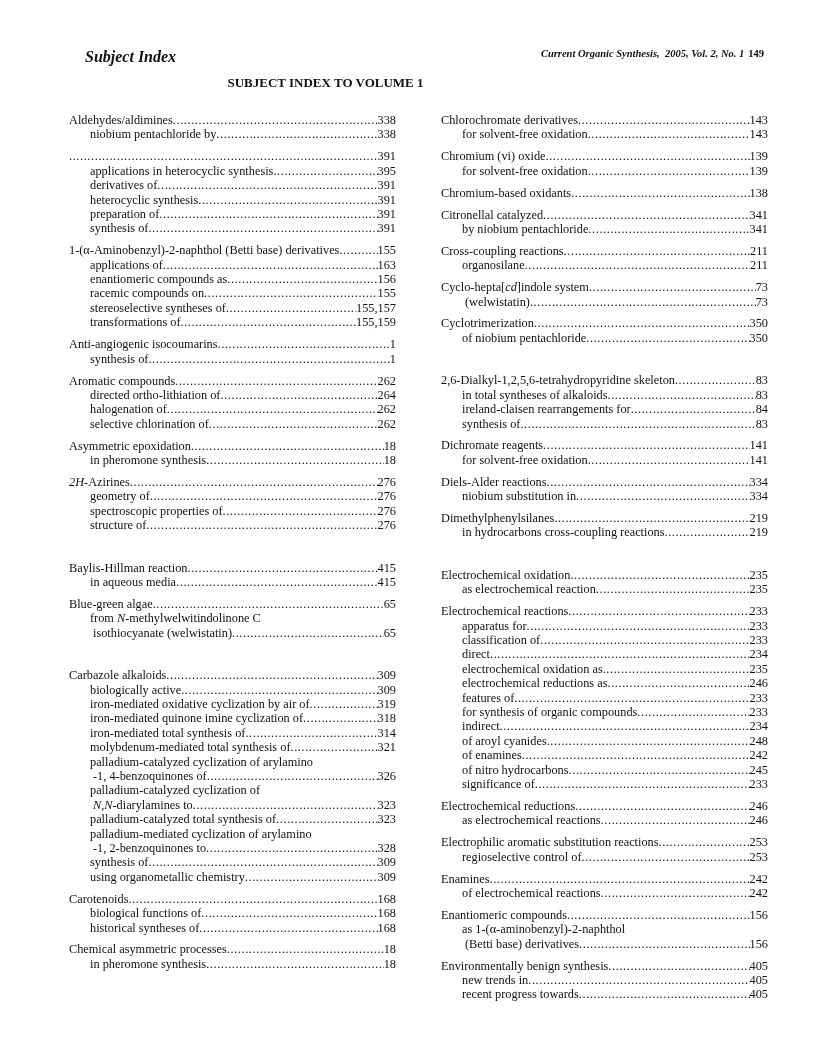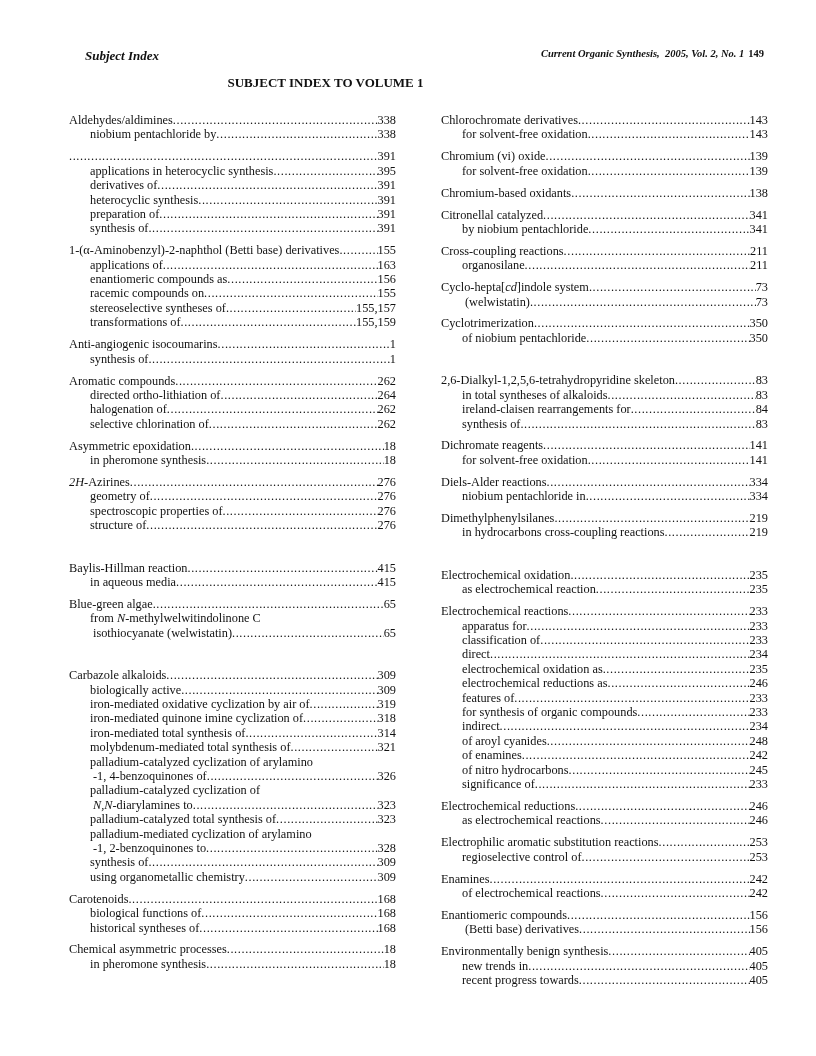--- a/index.html
+++ b/index.html
@@ -1,18 +1,18 @@
 <!DOCTYPE html>
 <html><head>
 <meta charset="utf-8">
 <style>
   html, body { margin:0; padding:0; background:#fff; }
   body { width:816px; height:1056px; position:relative; overflow:hidden;
          font-family:"Liberation Serif", serif; color:#111; }
-  .hdr-left { position:absolute; left:85px; top:48px; font-size:13px; font-style:italic; font-weight:bold; }
+  .hdr-left { position:absolute; left:85px; top:48px; font-size:16px; font-style:italic; font-weight:bold; }
   .hdr-right { position:absolute; right:52px; top:48px; font-size:10.5px; font-style:italic; font-weight:bold; white-space:pre; }
   .hdr-right .pg { font-style:normal; margin-left:4px; }
   .title { position:absolute; left:0; width:651px; top:75px; text-align:center; font-weight:bold; font-size:13px; }
   .col { position:absolute; top:113px; width:327px; }
   .col.left { left:69px; }
   .col.right { left:441px; }
   .entry { margin:0; }
   .line { display:flex; font-size:12.3px; line-height:14.4px; white-space:nowrap; }
   .line .t { flex:0 0 auto; }
   .line .d { flex:1 1 auto; overflow:hidden; }
@@ -450,21 +450,21 @@
       </div>
     </div>
     <div class="gap-s"></div>
     <div class="entry">
       <div class="line">
         <span class="t">Diels-Alder reactions</span>
         <span class="d"></span>
         <span class="p">334</span>
       </div>
       <div class="line lvl1">
-        <span class="t">niobium pentachloride in</span>
+        <span class="t">niobium substitution in</span>
         <span class="d"></span>
         <span class="p">334</span>
       </div>
     </div>
     <div class="gap-s"></div>
     <div class="entry">
       <div class="line">
         <span class="t">Dimethylphenylsilanes</span>
         <span class="d"></span>
         <span class="p">219</span>
@@ -594,20 +594,25 @@
         <span class="d"></span>
         <span class="p">242</span>
       </div>
     </div>
     <div class="gap-s"></div>
     <div class="entry">
       <div class="line">
         <span class="t">Enantiomeric compounds</span>
         <span class="d"></span>
         <span class="p">156</span>
+      </div>
+      <div class="line lvl1 nodots">
+        <span class="t">as 1-(α-aminobenzyl)-2-naphthol</span>
+        <span class="d"></span>
+        <span class="p"></span>
       </div>
       <div class="line lvl2">
         <span class="t">(Betti base) derivatives</span>
         <span class="d"></span>
         <span class="p">156</span>
       </div>
     </div>
     <div class="gap-s"></div>
     <div class="entry">
       <div class="line">

